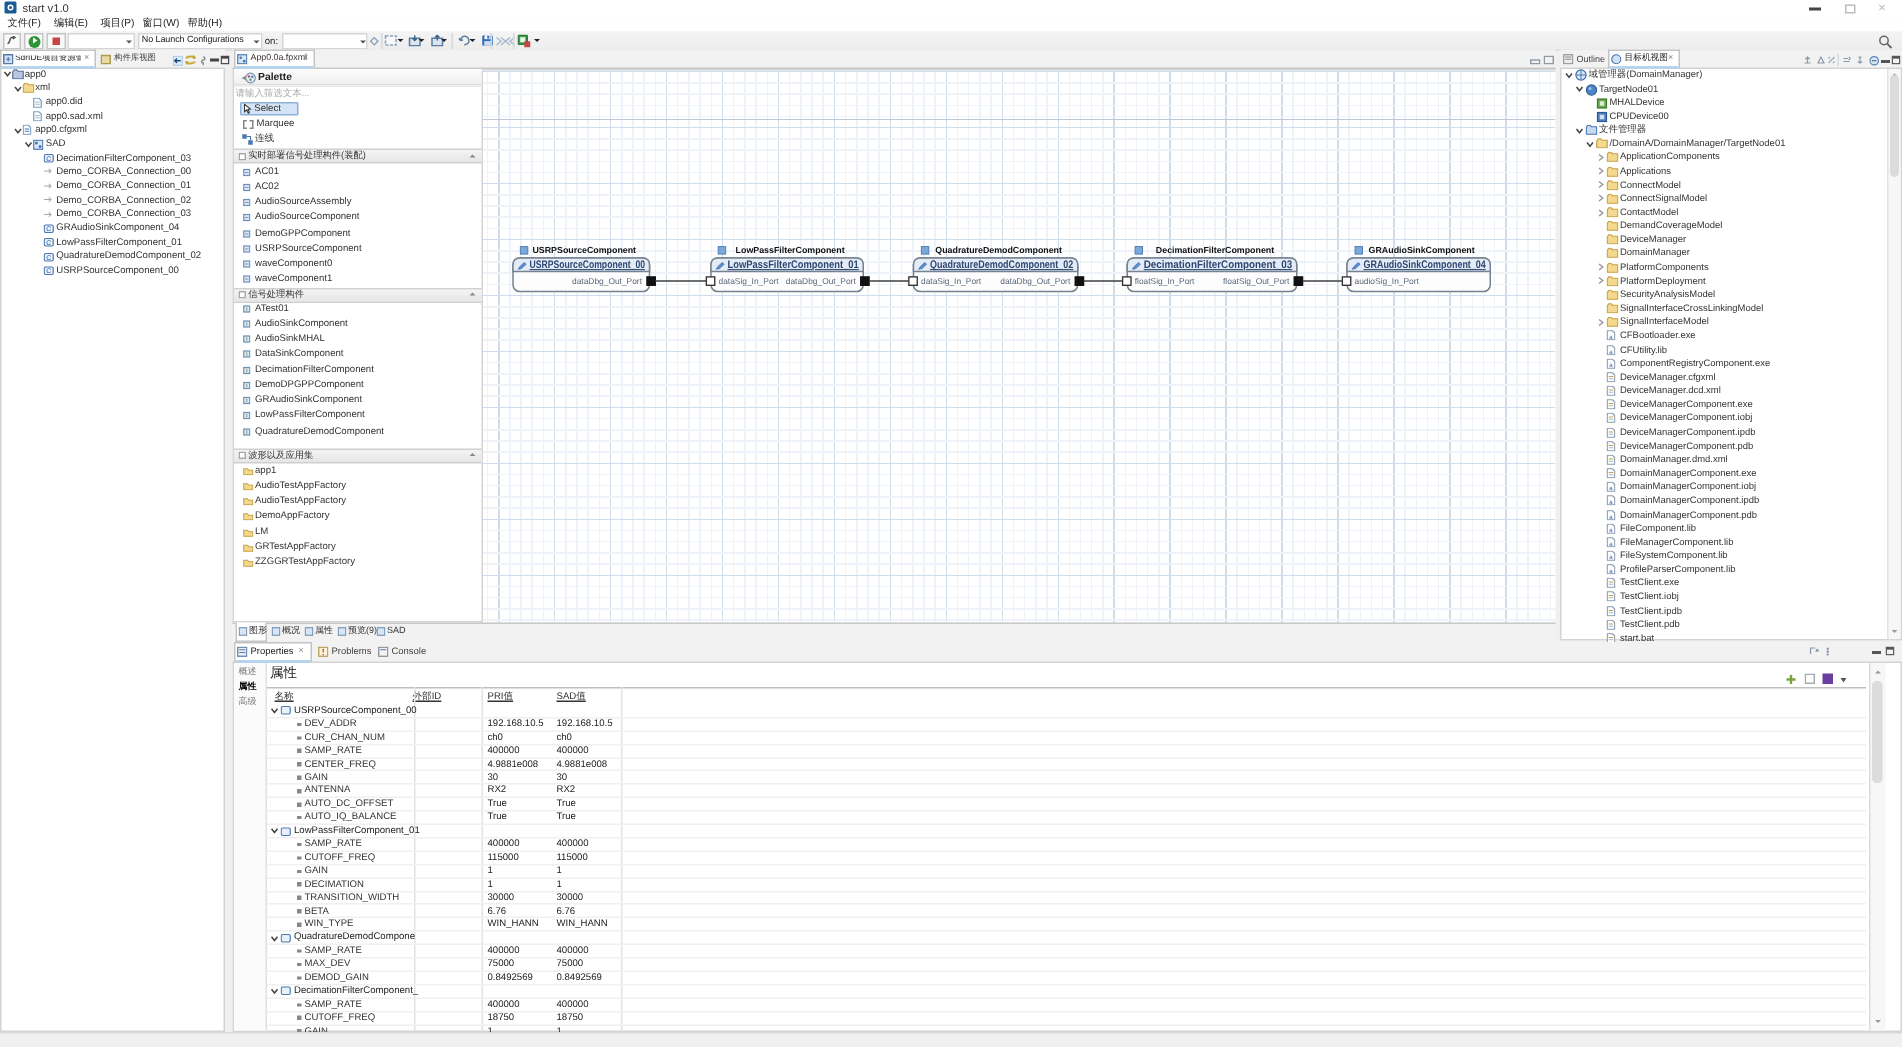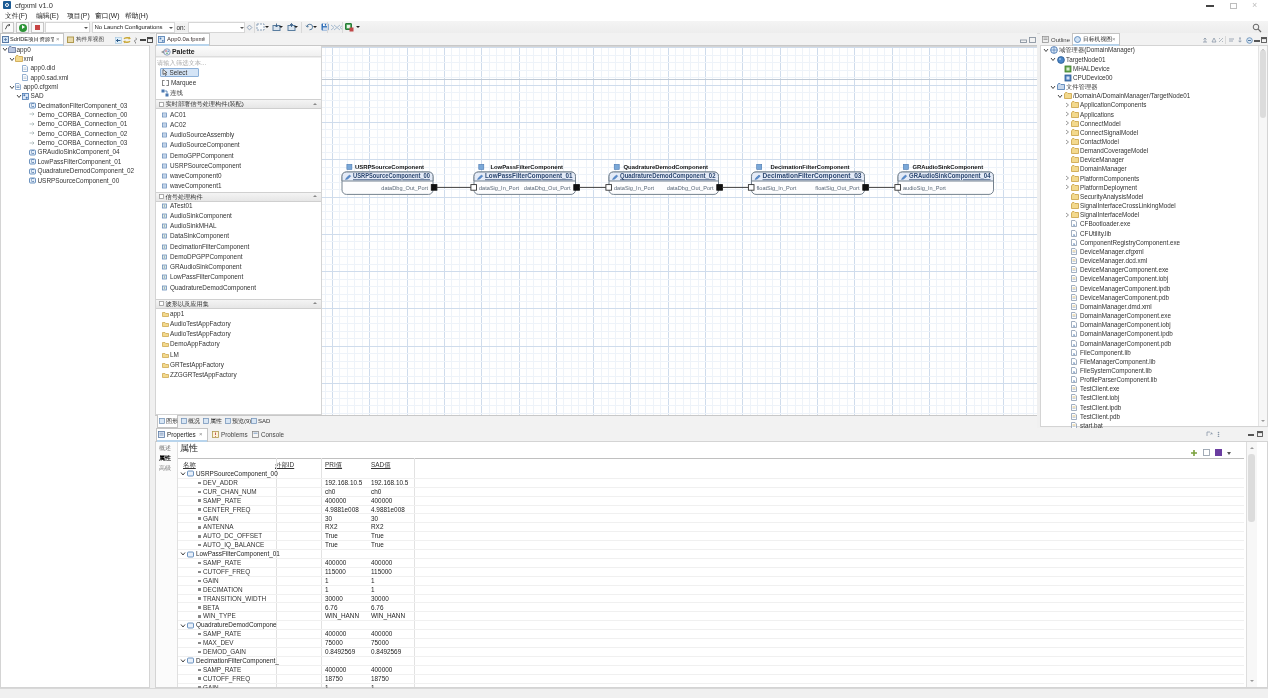--- a/index.html
+++ b/index.html
@@ -2,21 +2,21 @@
 <html><head><meta charset="utf-8"><style>
 *{margin:0;padding:0;box-sizing:border-box}
 html,body{width:1268px;height:698px;overflow:hidden;font-family:"Liberation Sans",sans-serif;background:#f0f0f0;-webkit-font-smoothing:antialiased}
 .ab{position:absolute;line-height:0}
 svg{display:block}
 .t{position:absolute;white-space:nowrap;line-height:1}
 </style></head><body>
 <div class="ab" style="left:0;top:0;width:1268px;height:11px;background:#fff"></div>
 <div class="ab" style="left:3px;top:1px;width:8px;height:8px;background:#1b5a94;border-radius:1px"></div>
 <div class="ab" style="left:5px;top:3px;width:4px;height:4px;border:1px solid #fff;border-radius:50%"></div>
-<div class="t" style="left:15px;top:2px;font-size:7.5px;color:#333">cfgxml v1.0</div>
+<div class="t" style="left:15px;top:2px;font-size:7.5px;color:#333">start v1.0</div>
 <div class="ab" style="left:1206px;top:5px;width:8px;height:1.6px;background:#444"></div>
 <div class="ab" style="left:1230px;top:2.5px;width:6.5px;height:6.5px;border:1.1px solid #bdbdbd"></div>
 <div class="t" style="left:1252px;top:0.5px;font-size:9px;color:#bdbdbd">×</div>
 <div class="ab" style="left:0;top:11px;width:1268px;height:10px;background:#fff"></div>
 <div class="t" style="left:5px;top:13px;font-size:6.8px;color:#222">文件(F)</div>
 <div class="t" style="left:36px;top:13px;font-size:6.8px;color:#222">编辑(E)</div>
 <div class="t" style="left:67px;top:13px;font-size:6.8px;color:#222">项目(P)</div>
 <div class="t" style="left:95px;top:13px;font-size:6.8px;color:#222">窗口(W)</div>
 <div class="t" style="left:125px;top:13px;font-size:6.8px;color:#222">帮助(H)</div>
 <div class="ab" style="left:0;top:21px;width:1268px;height:13px;background:linear-gradient(#f4f4f4,#ededed);border-bottom:1px solid #dcdcdc"></div>

